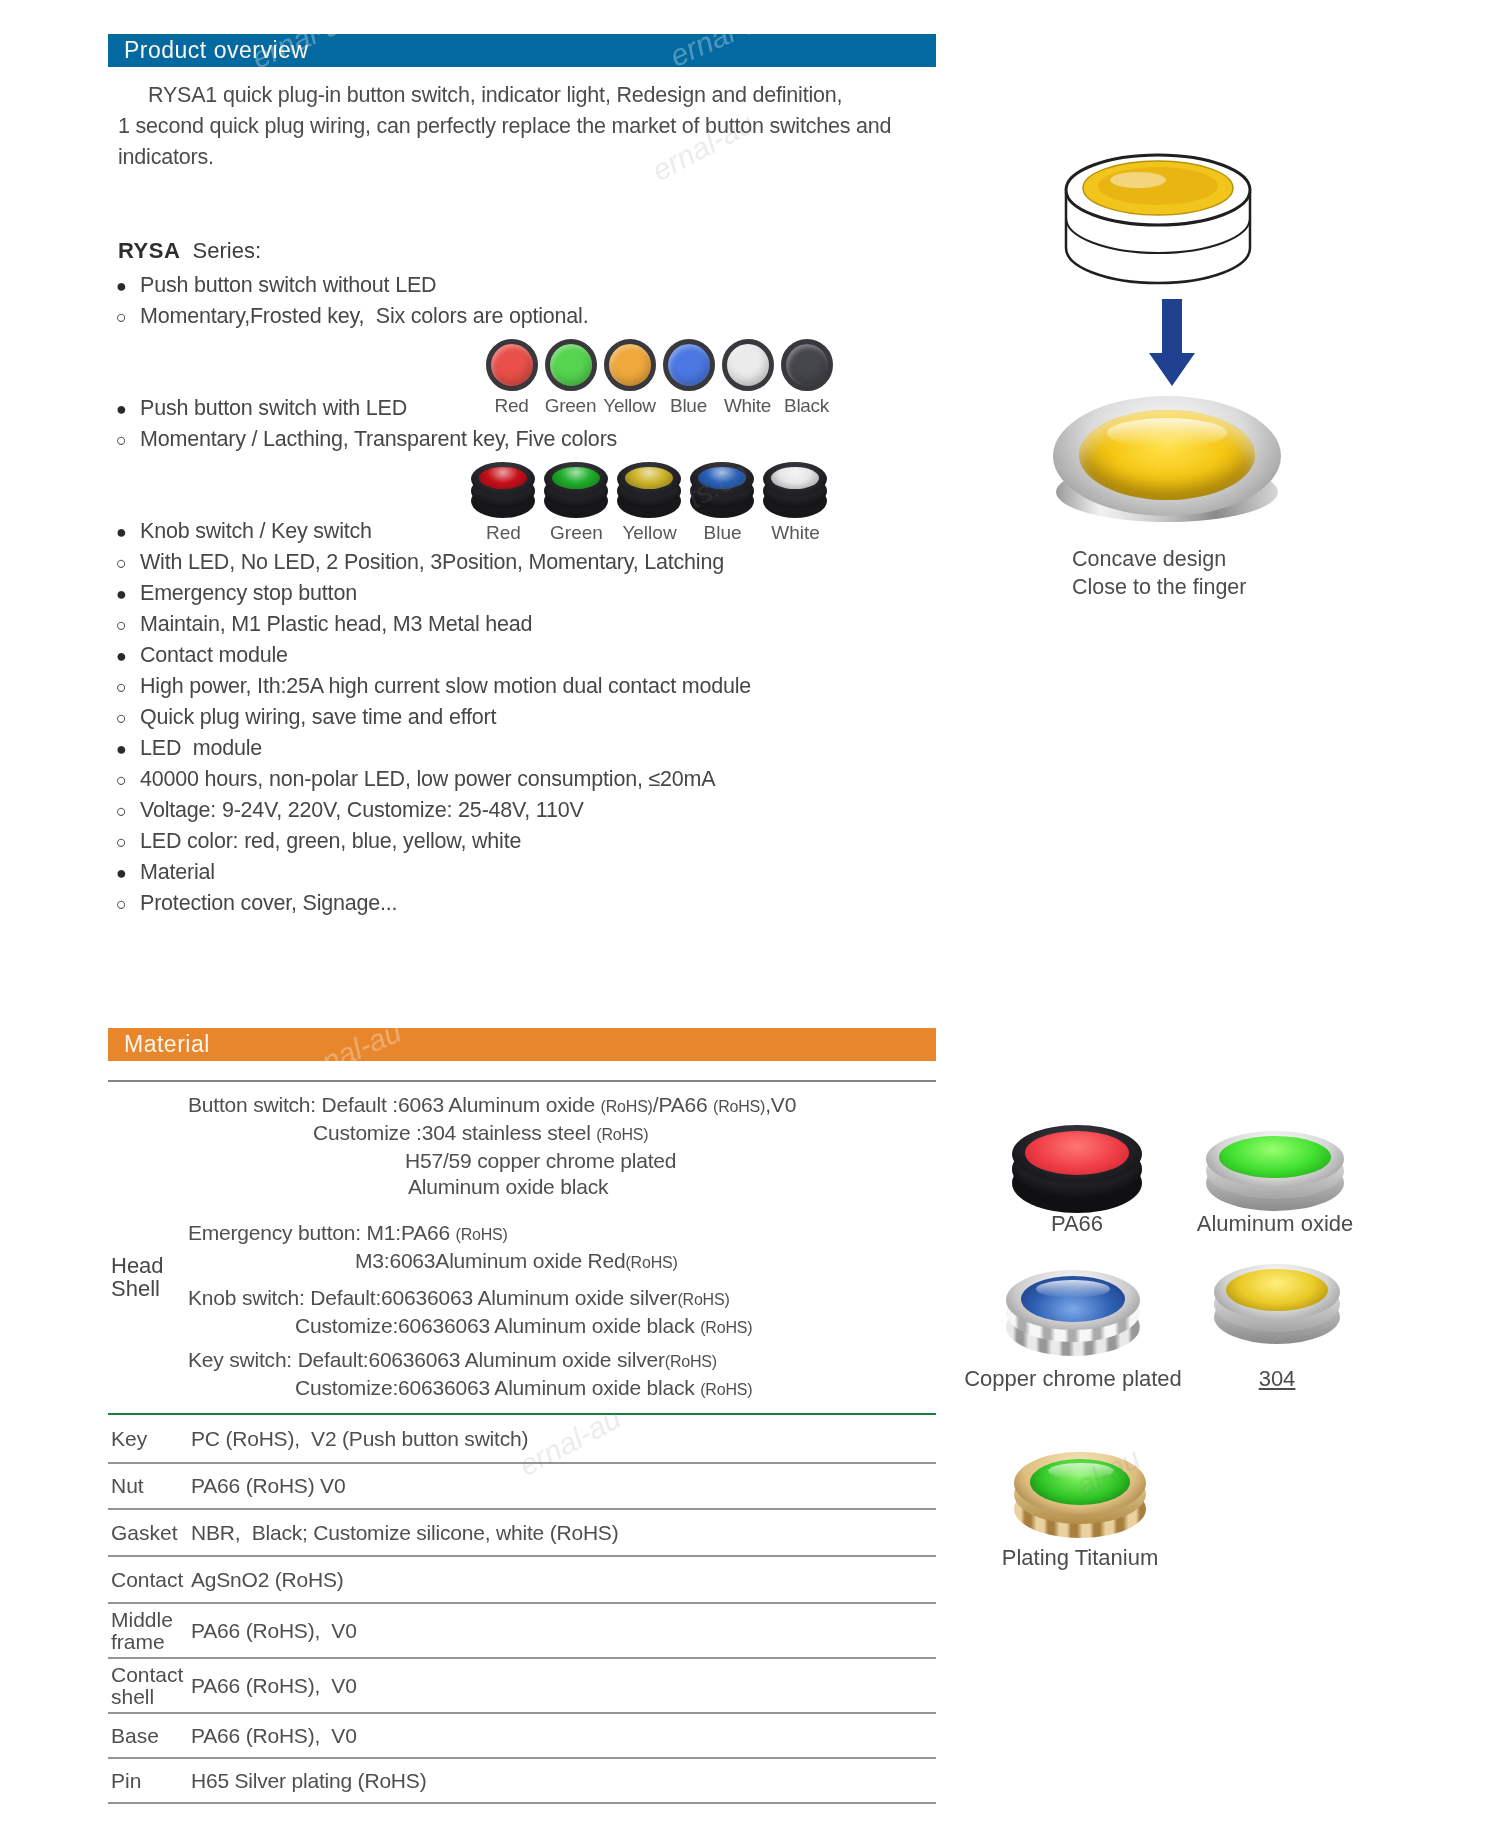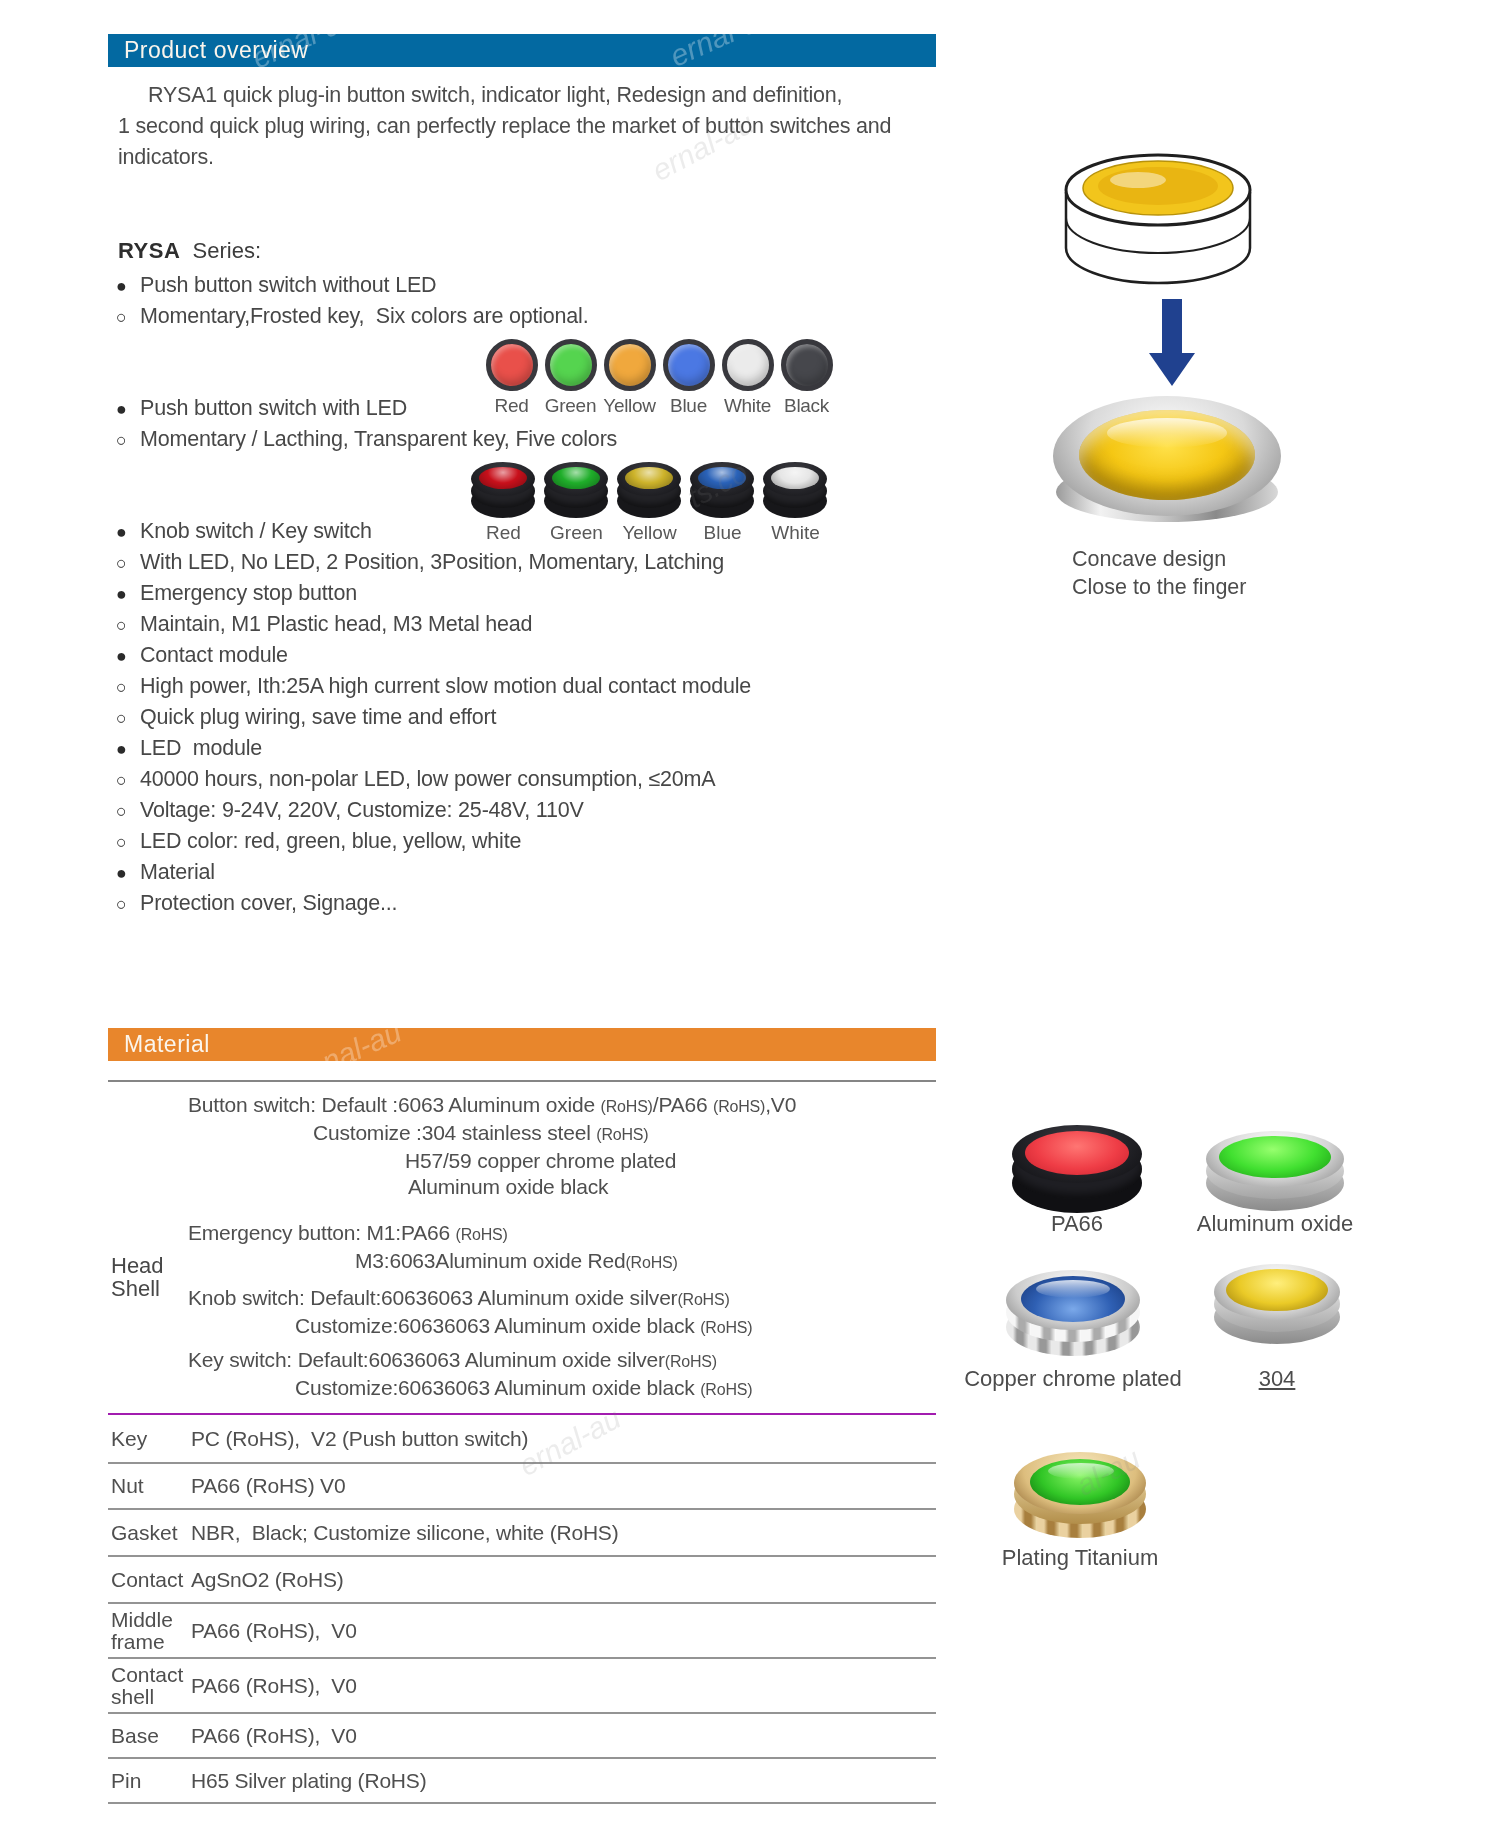--- a/index.html
+++ b/index.html
@@ -71,21 +71,21 @@
           background:linear-gradient(rgba(255,255,255,.75),rgba(255,255,255,0));}
   .caption{position:absolute;left:1072px;top:545px;font-size:21.5px;line-height:28px;color:#4c4c4c;}
 
   
   .mat-table{position:absolute;left:108px;top:1080px;width:828px;border-top:2px solid #858585;
              font-size:21px;color:#4f4f4f;}
   .hs-label{position:absolute;left:3px;top:172px;font-size:22px;line-height:23px;color:#474747;}
   #head-shell-entries{padding:10px 0 10px 80px;line-height:26px;}
   .hs-line{white-space:pre;letter-spacing:-0.2px;}
   .rohs{font-size:16px;}
-  #mat-rows{border-top:2px solid #a21caf;}
+  #mat-rows{border-top:2px solid #15803d;}
   .mat-row{display:flex;align-items:center;border-bottom:2px solid #949494;box-sizing:border-box;}
   .mat-row .lab{width:80px;flex:none;line-height:22px;padding-left:3px;}
   .mat-row .val{flex:1;white-space:pre;letter-spacing:-0.2px;}
 
   
   .sample{position:absolute;}
   .sample .d1,.sample .d2,.sample .rim,.sample .top,.sample .gloss{position:absolute;border-radius:50%;}
   .sample .gloss{width:0;height:0;}
   .sample-label{position:absolute;left:50%;transform:translateX(-50%);white-space:nowrap;
                 font-size:22px;color:#4c4c4c;}

